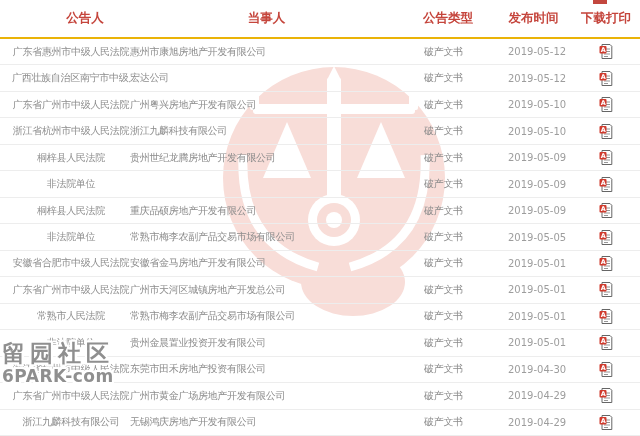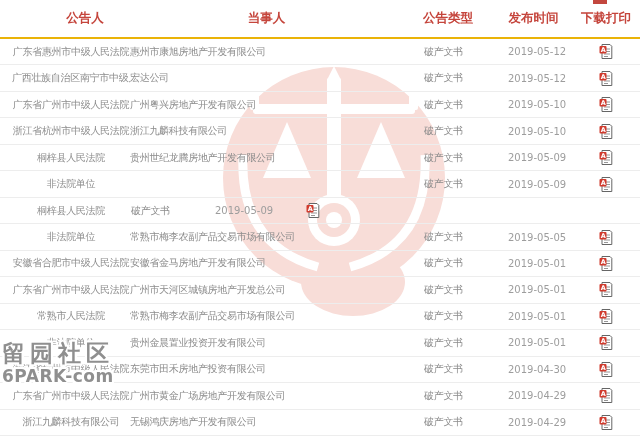--- a/index.html
+++ b/index.html
@@ -197,20 +197,21 @@
           <line x1="5" y1="11" x2="11" y2="11" stroke="#8a8a8a" stroke-width="0.9"></line>
           <line x1="5" y1="13.5" x2="9" y2="13.5" stroke="#8a8a8a" stroke-width="0.9"></line>
           <rect x="0.5" y="3" width="7" height="7.5" rx="1" fill="#d03a2d"></rect>
           <text x="4" y="8.8" font-size="6.5" font-weight="bold" fill="#ffffff" text-anchor="middle" font-family="DejaVu Sans, Liberation Sans, sans-serif">A</text>
         </svg>
       </span>
     </div>
   </div>
         <div class="tr">
     <div class="td c1">桐梓县人民法院</div>
+    <div class="td c2">重庆品硕房地产开发有限公司</div>
     <div class="td c3">破产文书</div>
     <div class="td c4">2019-05-09</div>
     <div class="td c5">
       <span class="doc-icon">
         <svg width="14" height="17" viewBox="0 0 14 17" aria-hidden="true">
           <path d="M3 1.5 H11 L12.8 3.3 V15.5 H3 Z" fill="#ffffff" stroke="#666666" stroke-width="1"></path>
           <line x1="5" y1="6" x2="11" y2="6" stroke="#8a8a8a" stroke-width="0.9"></line>
           <line x1="5" y1="8.5" x2="11" y2="8.5" stroke="#8a8a8a" stroke-width="0.9"></line>
           <line x1="5" y1="11" x2="11" y2="11" stroke="#8a8a8a" stroke-width="0.9"></line>
           <line x1="5" y1="13.5" x2="9" y2="13.5" stroke="#8a8a8a" stroke-width="0.9"></line>

